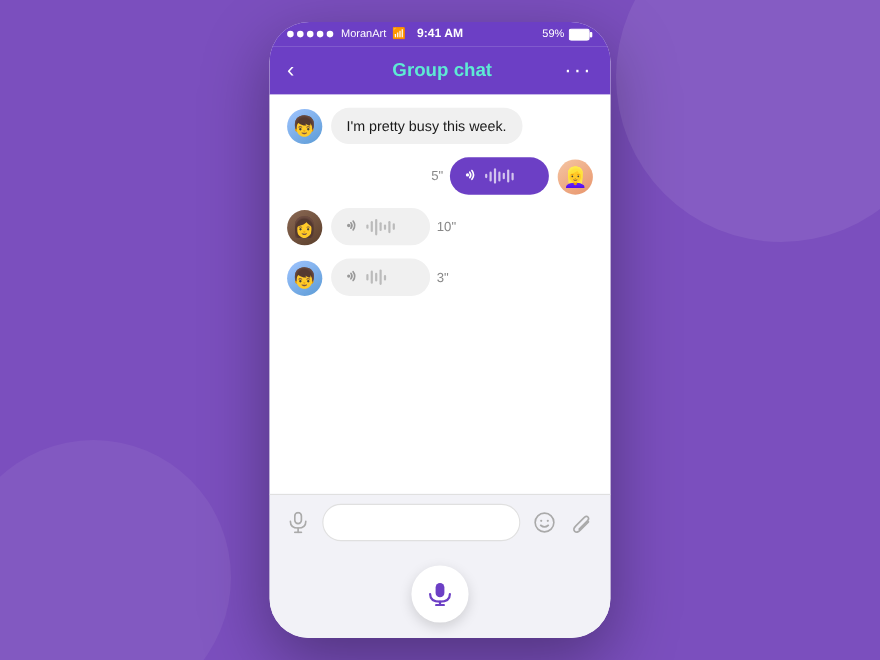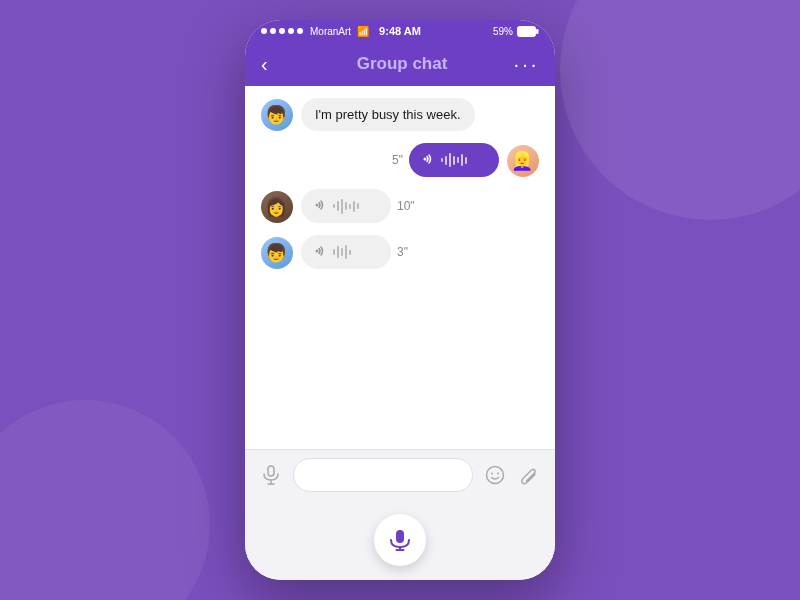--- a/index.html
+++ b/index.html
@@ -121,21 +121,21 @@
     .nav-back {
       color: white;
       font-size: 20px;
       cursor: pointer;
       width: 30px;
       display: flex;
       align-items: center;
     }
 
     .nav-title {
-      color: #c4b5fd;
+      color: #5eead4;
       font-size: 17px;
       font-weight: 600;
     }
 
     .nav-more {
       color: white;
       font-size: 20px;
       letter-spacing: 2px;
       cursor: pointer;
     }
@@ -348,21 +348,21 @@
   <div class="status-bar">
     <div class="status-left">
       <div class="status-dot"></div>
       <div class="status-dot"></div>
       <div class="status-dot"></div>
       <div class="status-dot"></div>
       <div class="status-dot"></div>
       <span class="status-carrier">MoranArt</span>
       <span class="wifi-icon">📶</span>
     </div>
-    <span class="status-time">9:48 AM</span>
+    <span class="status-time">9:41 AM</span>
     <div class="status-right">
       <span>59%</span>
       <svg width="22" height="11" viewBox="0 0 22 11">
         <rect x="0.5" y="0.5" width="18" height="10" rx="2" stroke="white" stroke-width="1" fill="white"></rect>
         <rect x="19" y="3" width="2.5" height="5" rx="1" fill="white"></rect>
       </svg>
     </div>
   </div>
 
   <div class="nav-bar">

